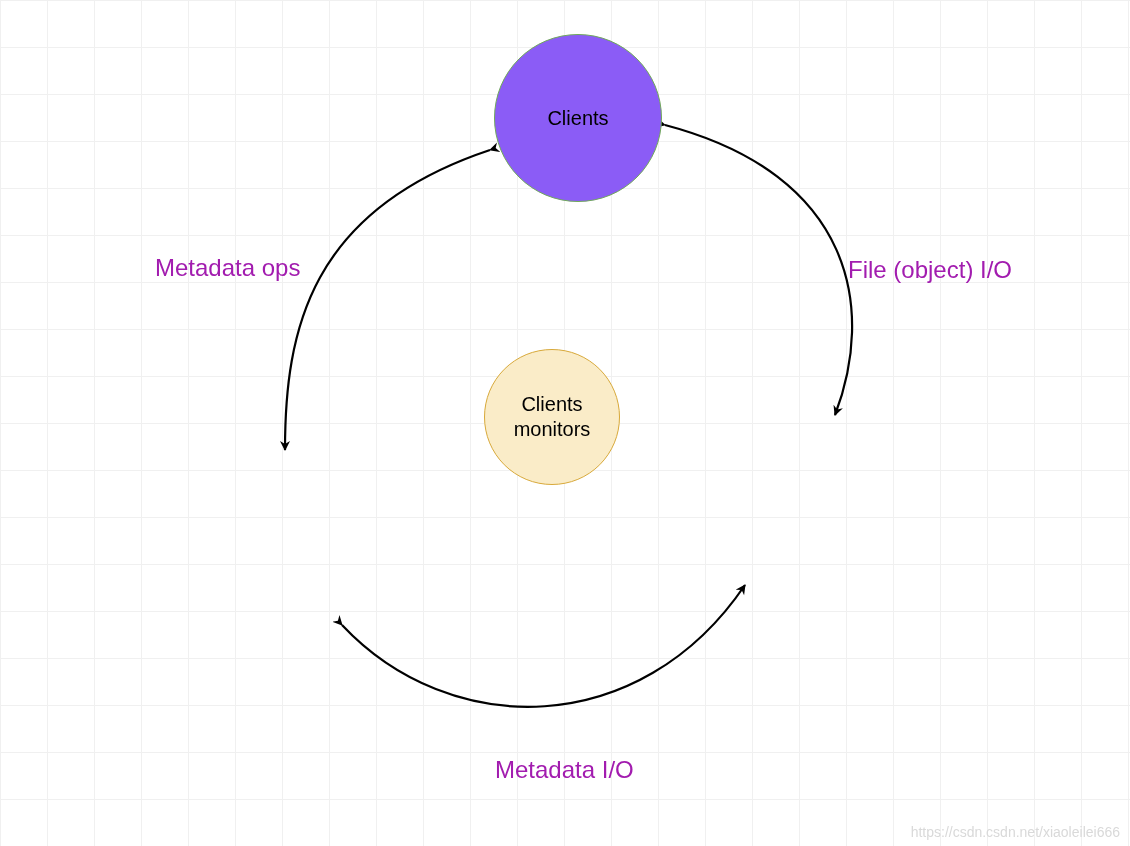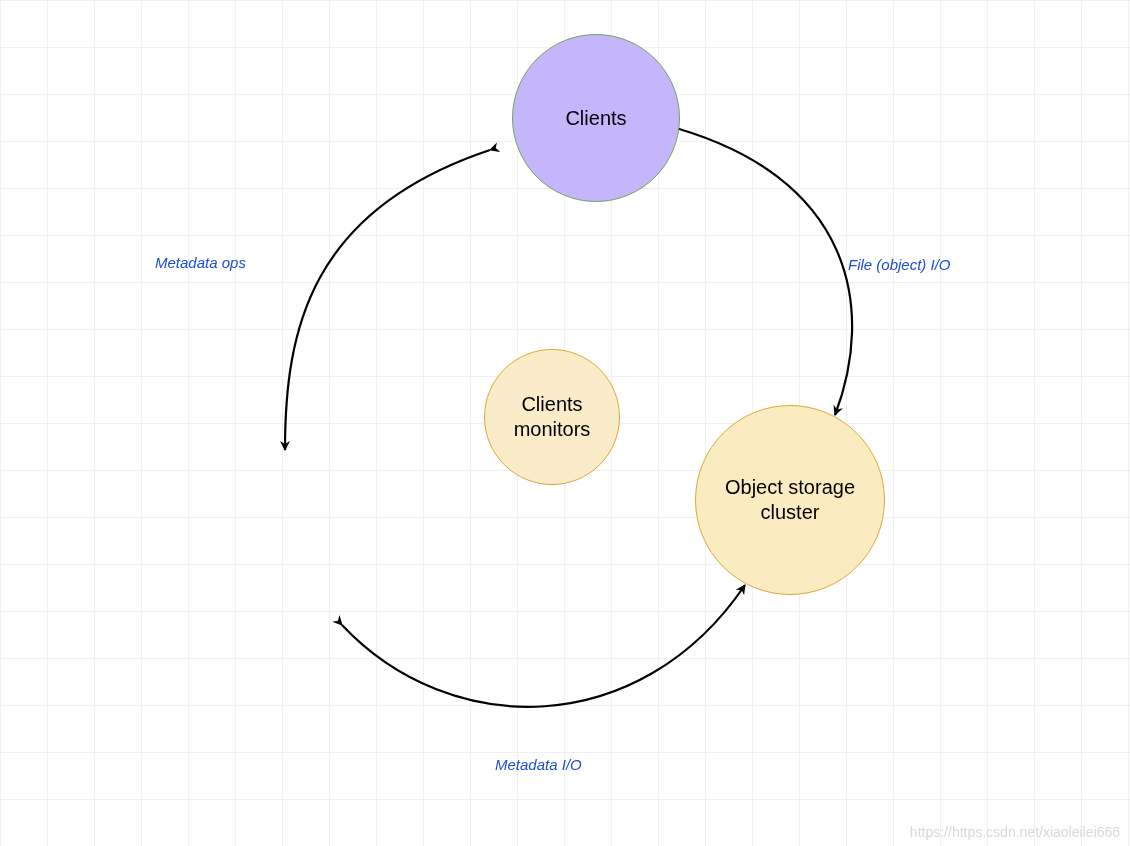--- a/index.html
+++ b/index.html
@@ -38,24 +38,23 @@
     font-size: 20px;
     color: #000;
     box-sizing: border-box;
   }
   .node span {
     padding: 6px;
     line-height: 1.25;
   }
   .label {
     position: absolute;
-    font-size: 15px;
-    color: #1d4ed8;
+    font-size: 24px;
+    color: #a21caf;
     white-space: nowrap;
-    font-style: italic;
   }
   .watermark {
     position: absolute;
     right: 10px;
     bottom: 6px;
     font-size: 14px;
     color: #d9d9d9;
     font-family: Arial, sans-serif;
   }
   svg.arrows {
@@ -80,28 +79,25 @@
       </marker>
     </defs>
 
     <path d="M 490,150 C 310,210 285,330 285,450" stroke="#000" stroke-width="2.2" fill="none" marker-start="url(#arrowhead)" marker-end="url(#arrowhead)"></path>
 
     <path d="M 665,125 C 855,175 875,310 835,415" stroke="#000" stroke-width="2.2" fill="none" marker-start="url(#arrowhead)" marker-end="url(#arrowhead)"></path>
 
     <path d="M 342,625 C 450,740 640,740 745,585" stroke="#000" stroke-width="2.2" fill="none" marker-start="url(#arrowhead)" marker-end="url(#arrowhead)"></path>
   </svg>
 
-  <div class="node" id="node-clients" style="left: 512px; top: 34px; width: 168px; height: 168px; background: #c4b5fd; border: 1.5px solid rgb(112, 169, 90);">
+  <div class="node" id="node-clients" style="left: 494px; top: 34px; width: 168px; height: 168px; background: #8b5cf6; border: 1.5px solid rgb(112, 169, 90);">
     <span>Clients</span>
   </div>
   <div class="node" id="node-cluster-monitors" style="left: 484px; top: 349px; width: 136px; height: 136px; background: rgb(250, 236, 200); border: 1.5px solid rgb(216, 169, 58);">
     <span>Clients monitors</span>
-  </div>
-  <div class="node" id="node-object-storage" style="left: 695px; top: 405px; width: 190px; height: 190px; background: rgb(250, 236, 192); border: 1.5px solid rgb(216, 169, 58);">
-    <span>Object storage cluster</span>
   </div>
 
   <div class="label" style="left:155px; top:254px;">Metadata ops</div>
   <div class="label" style="left:848px; top:256px;">File (object) I/O</div>
   <div class="label" style="left:495px; top:756px;">Metadata I/O</div>
 
-  <div class="watermark">https://https.csdn.net/xiaoleilei666</div>
+  <div class="watermark">https://csdn.csdn.net/xiaoleilei666</div>
 </div>
 
 </body></html>

